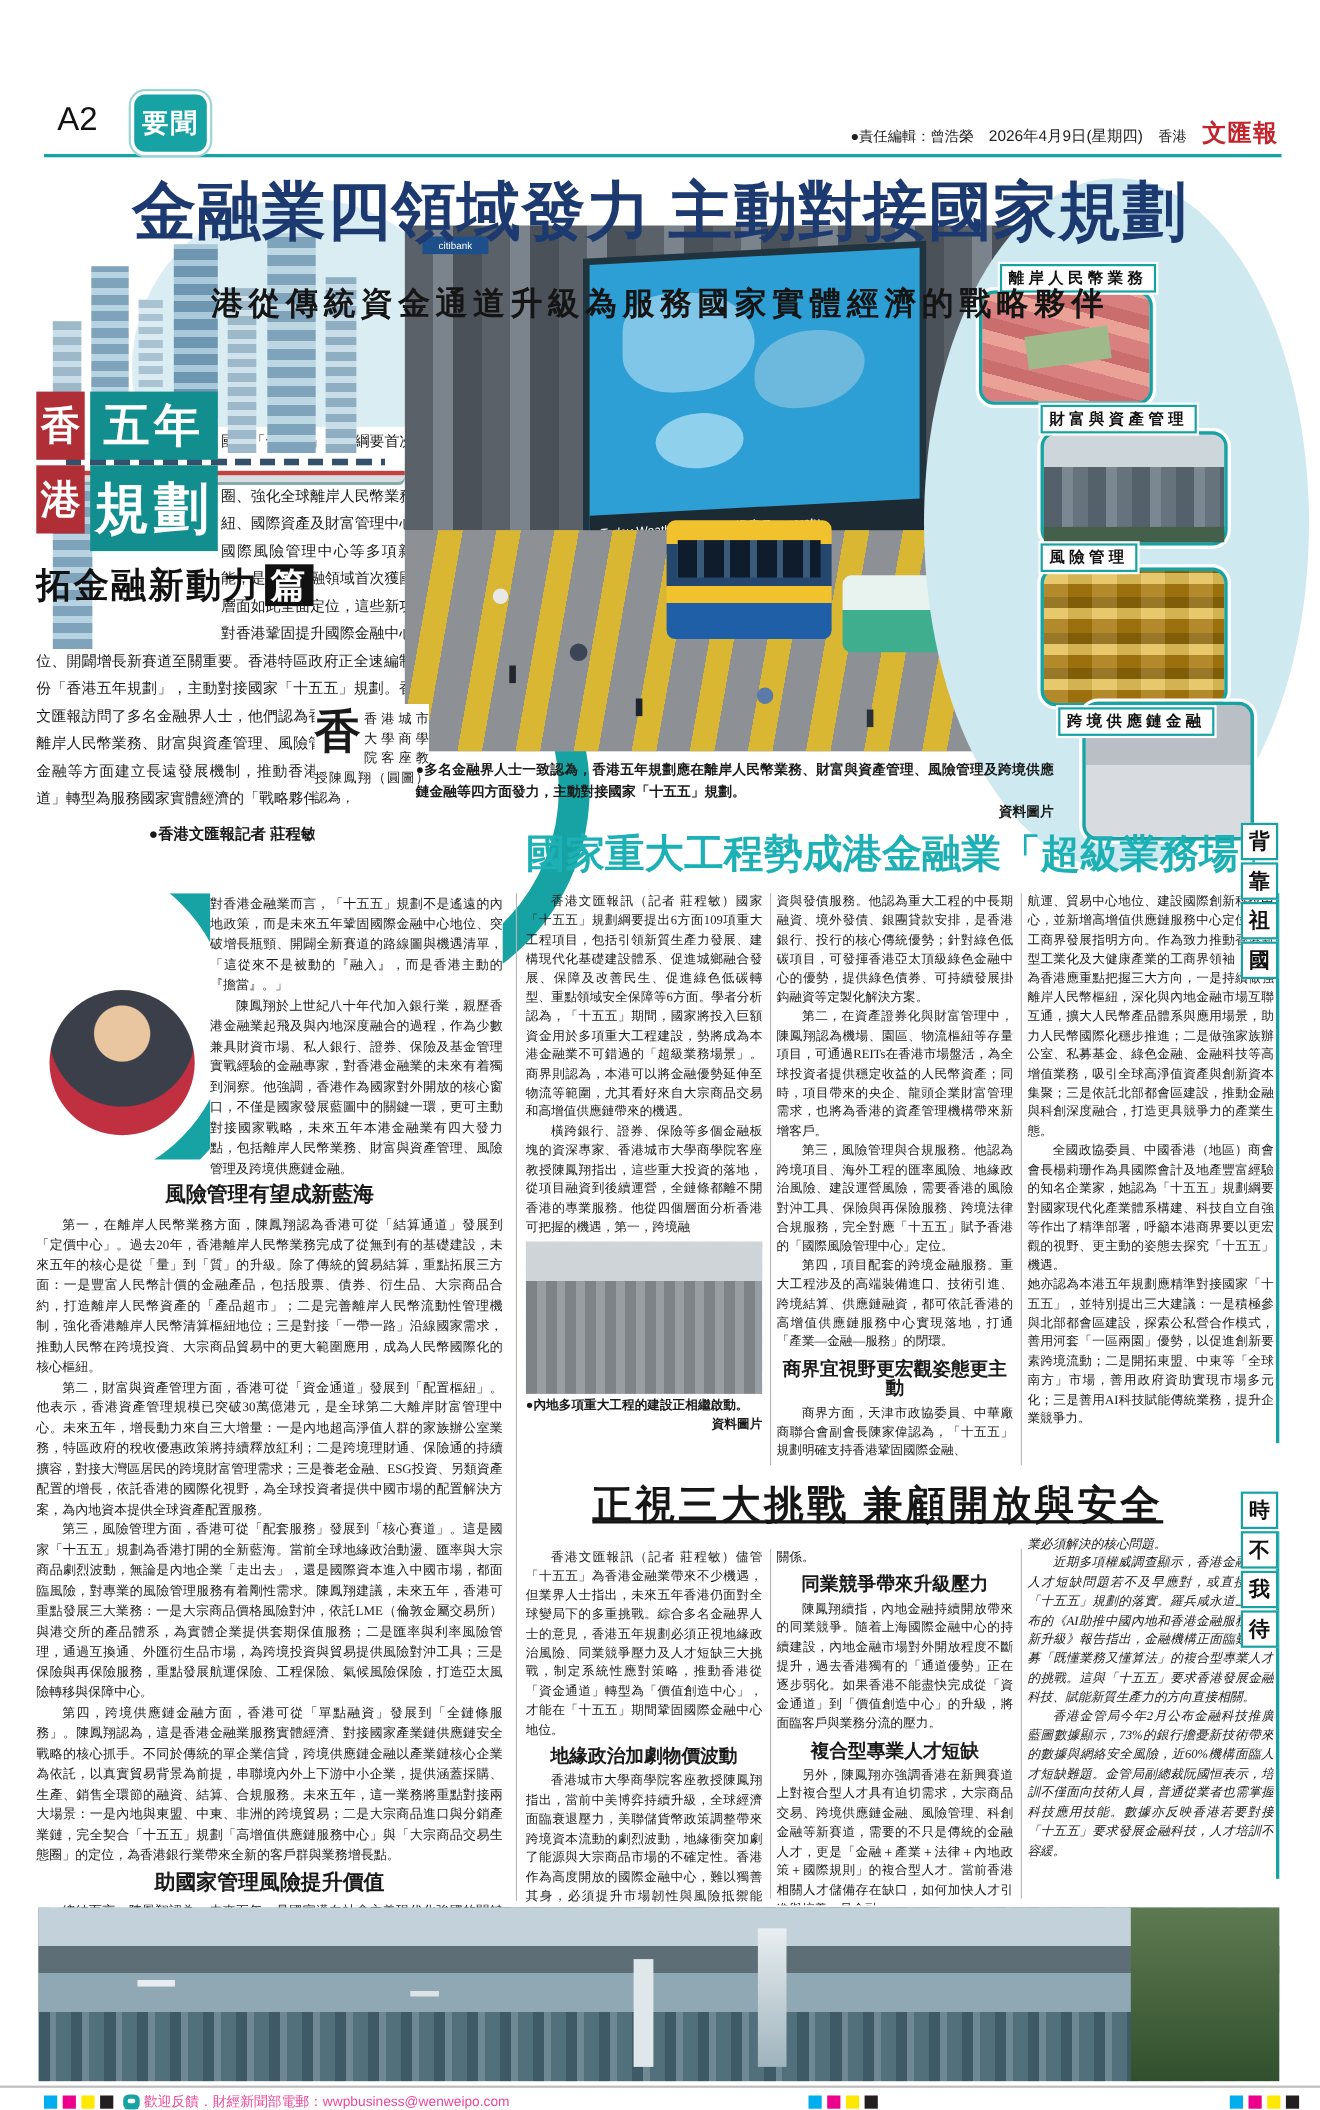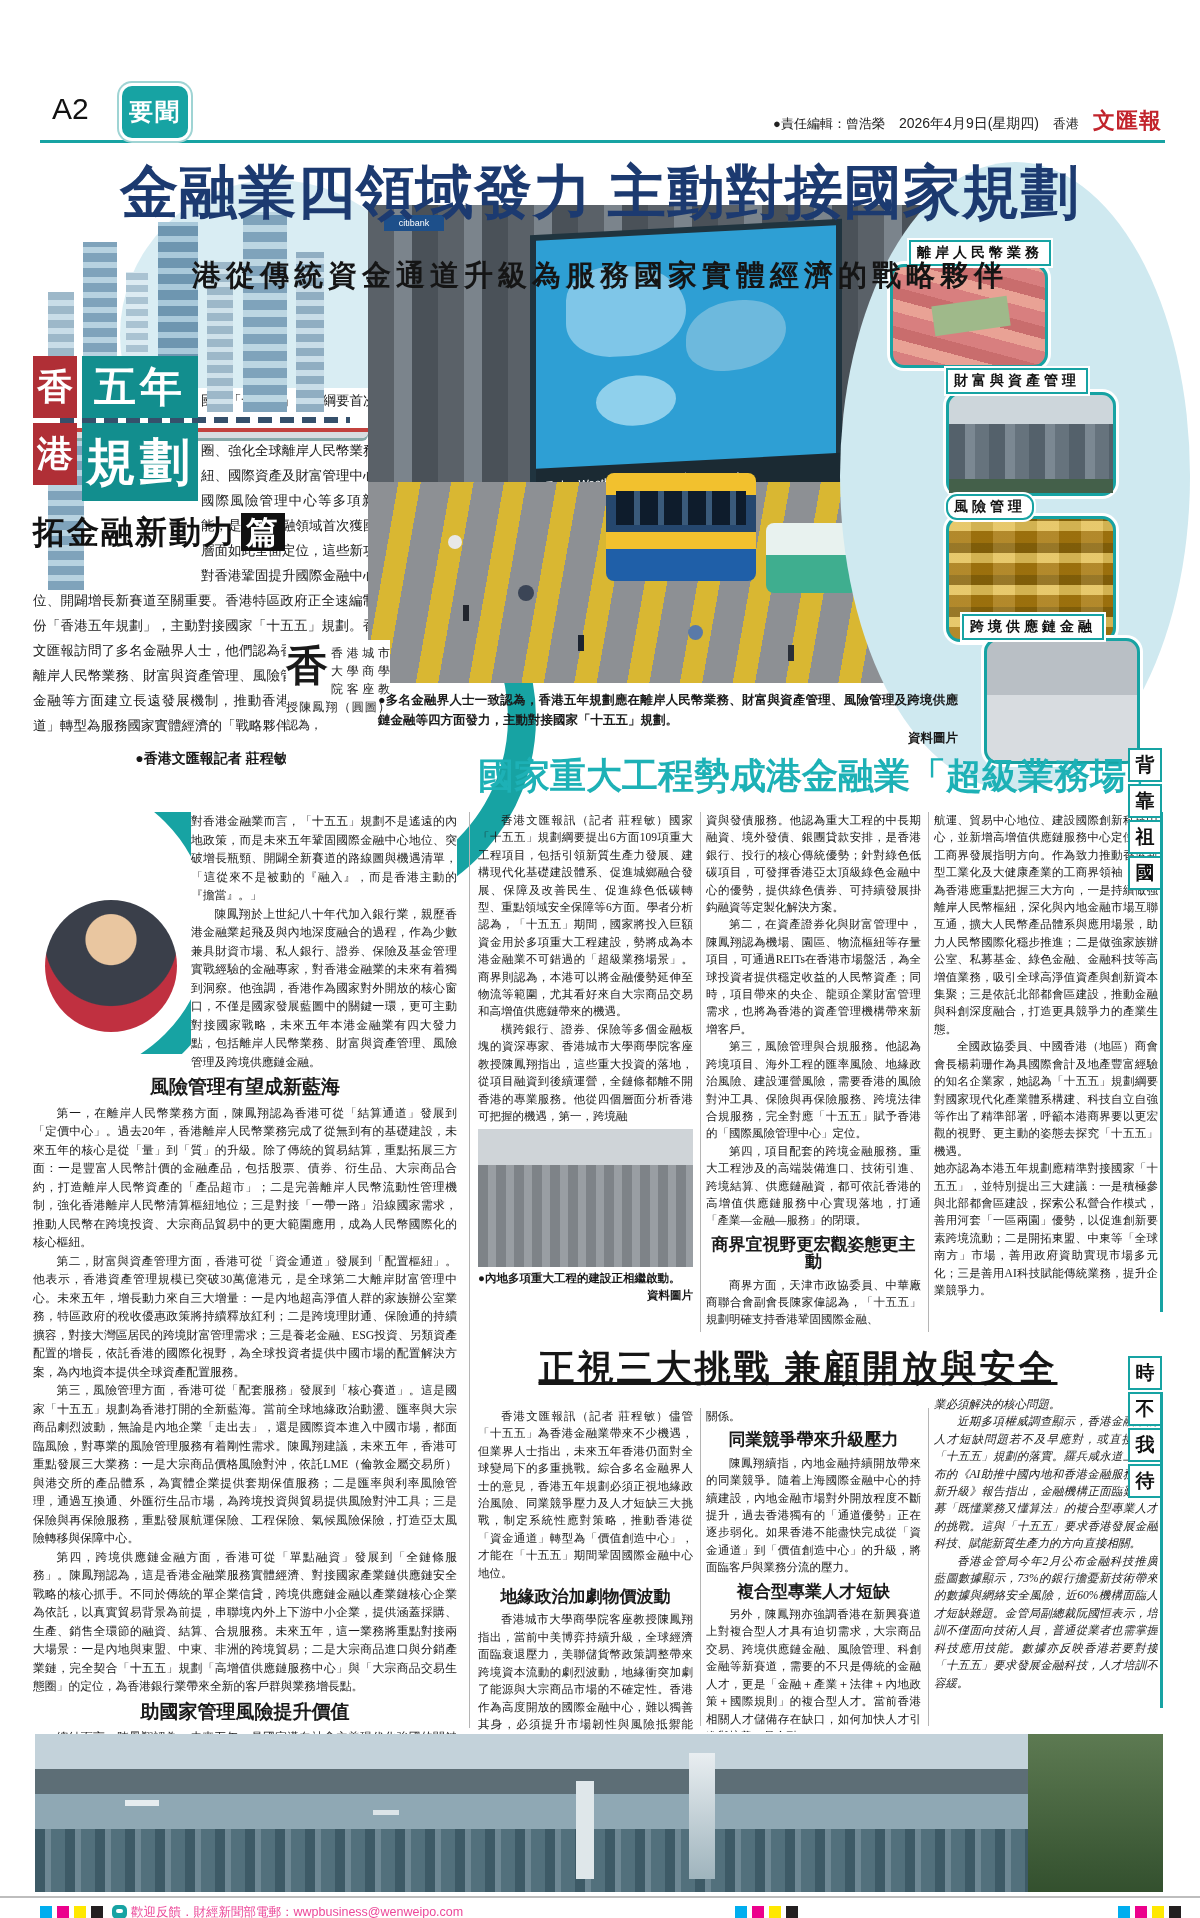--- a/index.html
+++ b/index.html
@@ -140,23 +140,23 @@
 
   <div class="abs" style="left:840px;top:162px;width:350px;height:628px;background:#cfe9f0;border-radius:50%;z-index:2;"></div>
   <div class="abs chip" style="left:893px;top:240px;z-index:4;margin-left:16px;">離岸人民幣業務</div>
   <div class="abs inset" style="left:890px;top:264px;width:152px;height:98px;z-index:3;background:repeating-linear-gradient(15deg,#d87f7f 0 14px,#e9a295 14px 26px,#c96d6d 26px 38px);">
        <div class="abs" style="left:40px;top:34px;width:76px;height:30px;background:#9fb98a;transform:rotate(-8deg);"></div>
   </div>
   <div class="abs chip" style="left:946px;top:368px;z-index:4;">財富與資產管理</div>
   <div class="abs inset" style="left:946px;top:392px;width:164px;height:98px;z-index:3;background:linear-gradient(180deg,#cdd6db 0 30%,rgba(0,0,0,0) 30%),repeating-linear-gradient(90deg,#54616b 0 16px,#7b8892 16px 26px,#66737d 26px 40px);">
        <div class="abs" style="left:0;bottom:0;width:100%;height:14px;background:#44604a;"></div>
   </div>
-  <div class="abs chip" style="left:946px;top:494px;z-index:4;border-radius:11px;">風險管理</div>
+  <div class="abs chip" style="left:946px;top:494px;z-index:4;">風險管理</div>
   <div class="abs inset" style="left:946px;top:516px;width:164px;height:120px;z-index:3;background:repeating-linear-gradient(0deg,#a8790e 0 12px,#e4c158 12px 22px,#8a650a 22px 32px),repeating-linear-gradient(90deg,rgba(255,255,255,.12) 0 22px,rgba(0,0,0,.08) 22px 44px);background-blend-mode:overlay;"></div>
-  <div class="abs chip" style="left:962px;top:614px;z-index:4;">跨境供應鏈金融</div>
+  <div class="abs chip" style="left:962px;top:643px;z-index:4;">跨境供應鏈金融</div>
   <div class="abs inset" style="left:984px;top:638px;width:150px;height:120px;z-index:3;background:linear-gradient(180deg,#b9bfc5 0 45%,#d8dce0 45%),repeating-linear-gradient(90deg,rgba(40,46,54,.85) 0 14px,rgba(0,0,0,0) 14px 34px);"></div>
 
   <div class="abs" style="left:378px;top:690px;width:580px;z-index:3;">
     <div class="capt">●多名金融界人士一致認為，香港五年規劃應在離岸人民幣業務、財富與資產管理、風險管理及跨境供應鏈金融等四方面發力，主動對接國家「十五五」規劃。</div>
     <div class="credit">資料圖片</div>
   </div>
 
   <div class="abs a1" style="left:33px;top:812px;width:424px;height:922px;z-index:1;background:#fff;overflow:hidden;">
     <div style="float:left;width:158px;height:242px;position:relative;overflow:hidden;">
       <div class="abs" style="left:-150px;top:-60px;width:300px;height:300px;border:26px solid #17a3a3;border-radius:50%;"></div>

